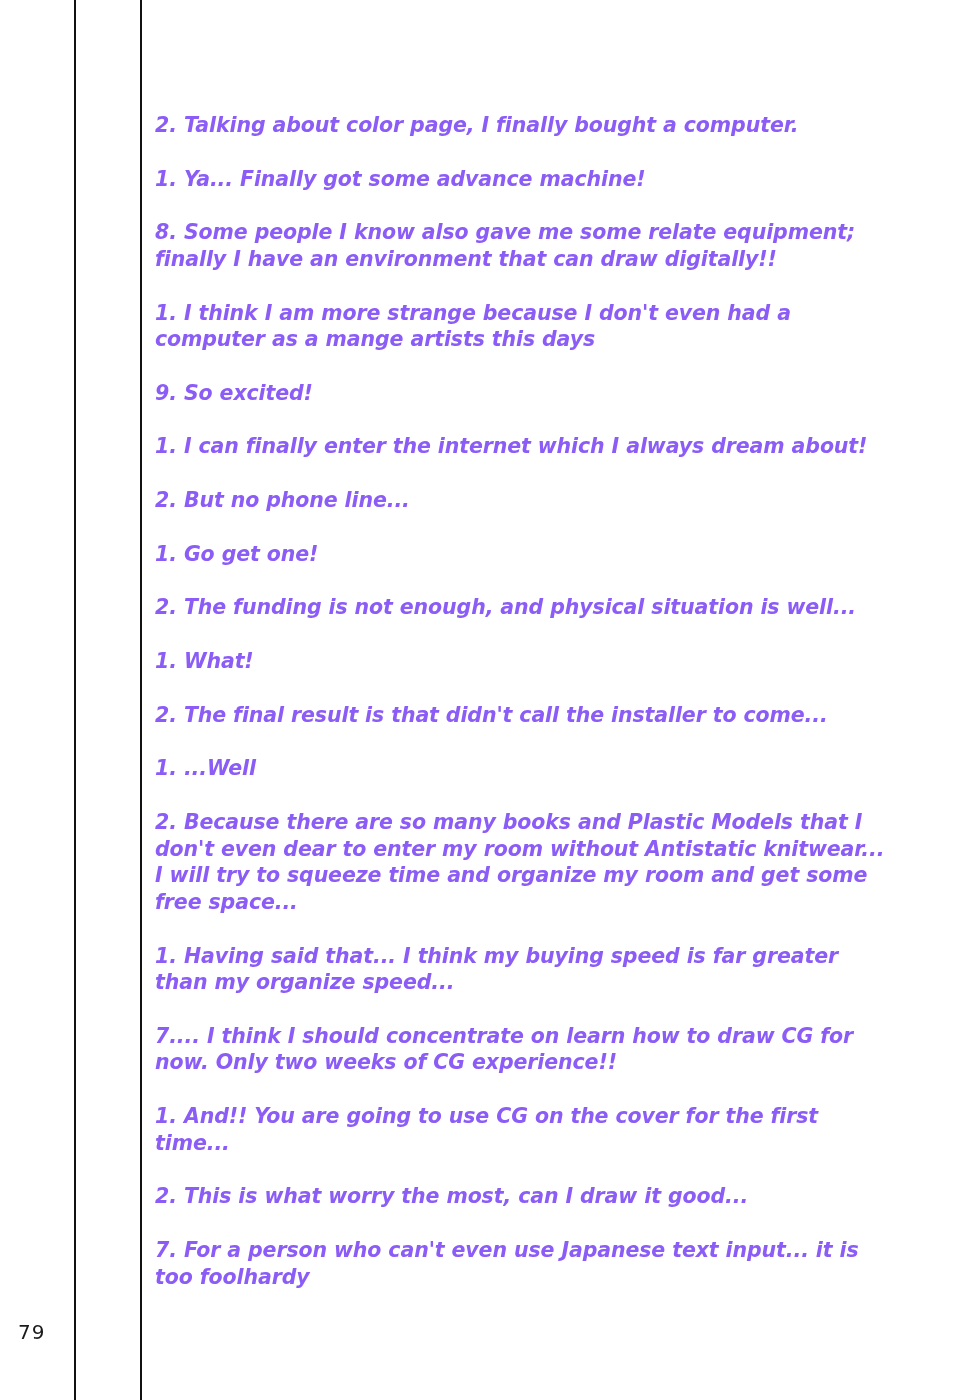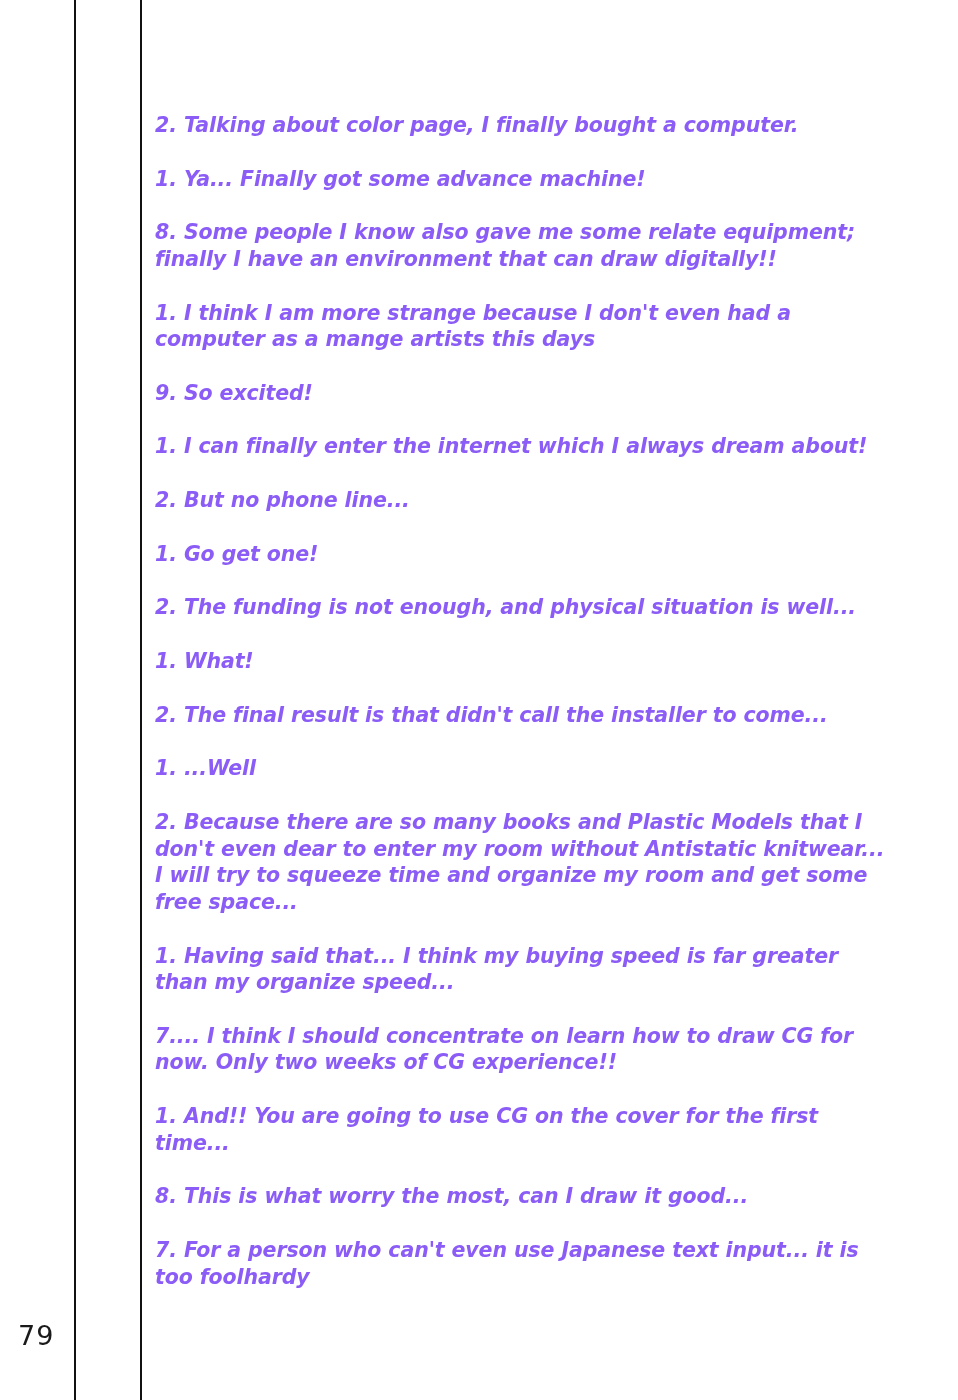--- a/index.html
+++ b/index.html
@@ -23,21 +23,21 @@
     width: 2px;
     background: #111111;
   }
   .rule-outer { left: 74px; }
   .rule-inner { left: 140px; }
 
   .page-number {
     position: absolute;
     left: 18px;
     top: 1320px;
-    font-size: 27px;
+    font-size: 20px;
     color: #1a1a1a;
     font-family: "DejaVu Sans", sans-serif;
     letter-spacing: 1px;
   }
 
   .text-column {
     position: absolute;
     left: 155px;
     top: 112px;
     width: 735px;
@@ -75,18 +75,18 @@
     <p class="para">2. But no phone line...</p>
     <p class="para">1. Go get one!</p>
     <p class="para">2. The funding is not enough, and physical situation is well...</p>
     <p class="para">1. What!</p>
     <p class="para">2. The final result is that didn't call the installer to come...</p>
     <p class="para">1. ...Well</p>
     <p class="para">2. Because there are so many books and Plastic Models that I don't even dear to enter my room without Antistatic knitwear...<br>I will try to squeeze time and organize my room and get some free space...</p>
     <p class="para">1. Having said that... I think my buying speed is far greater than my organize speed...</p>
     <p class="para">7....  I think I should concentrate on learn how to draw CG for now. Only two weeks of CG experience!!</p>
     <p class="para">1. And!! You are going to use CG on the cover for the first time...</p>
-    <p class="para">8. This is what worry the most, can I draw it good...</p>
+    <p class="para">2. This is what worry the most, can I draw it good...</p>
     <p class="para">7. For a person who can't even use Japanese text input... it is too foolhardy</p>
 
   </div>
 
 </div>
 
 </body></html>

